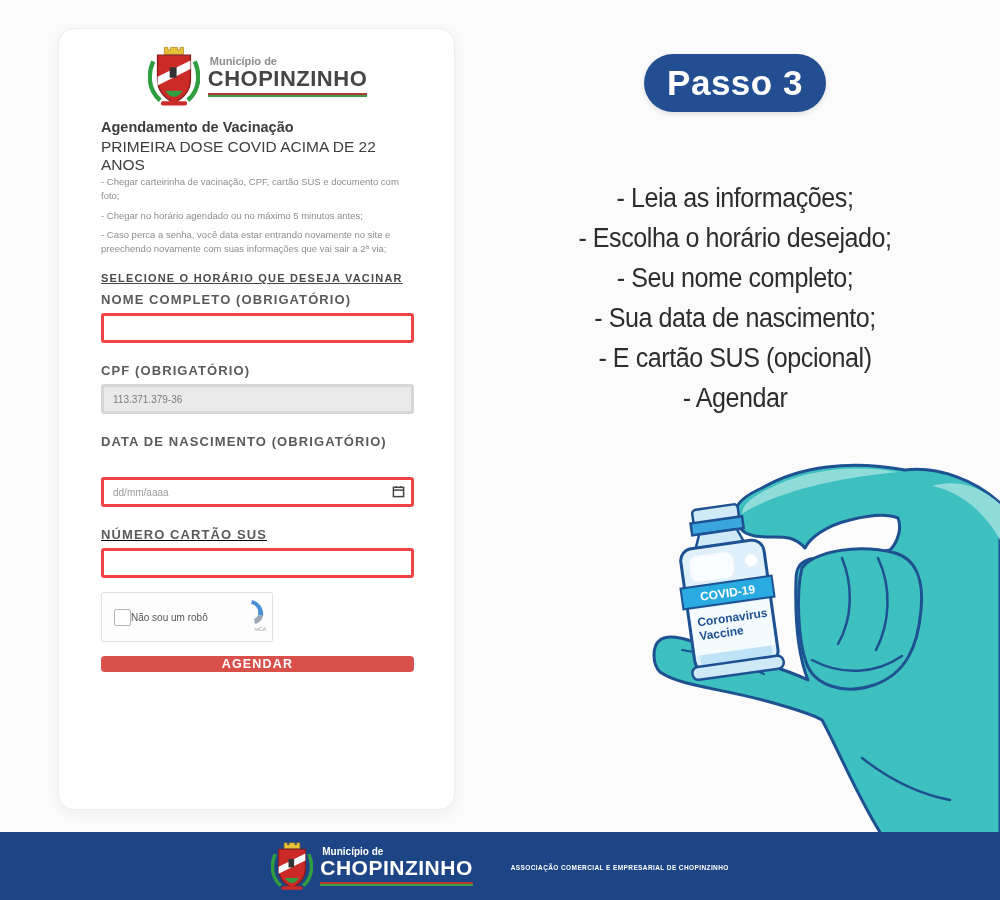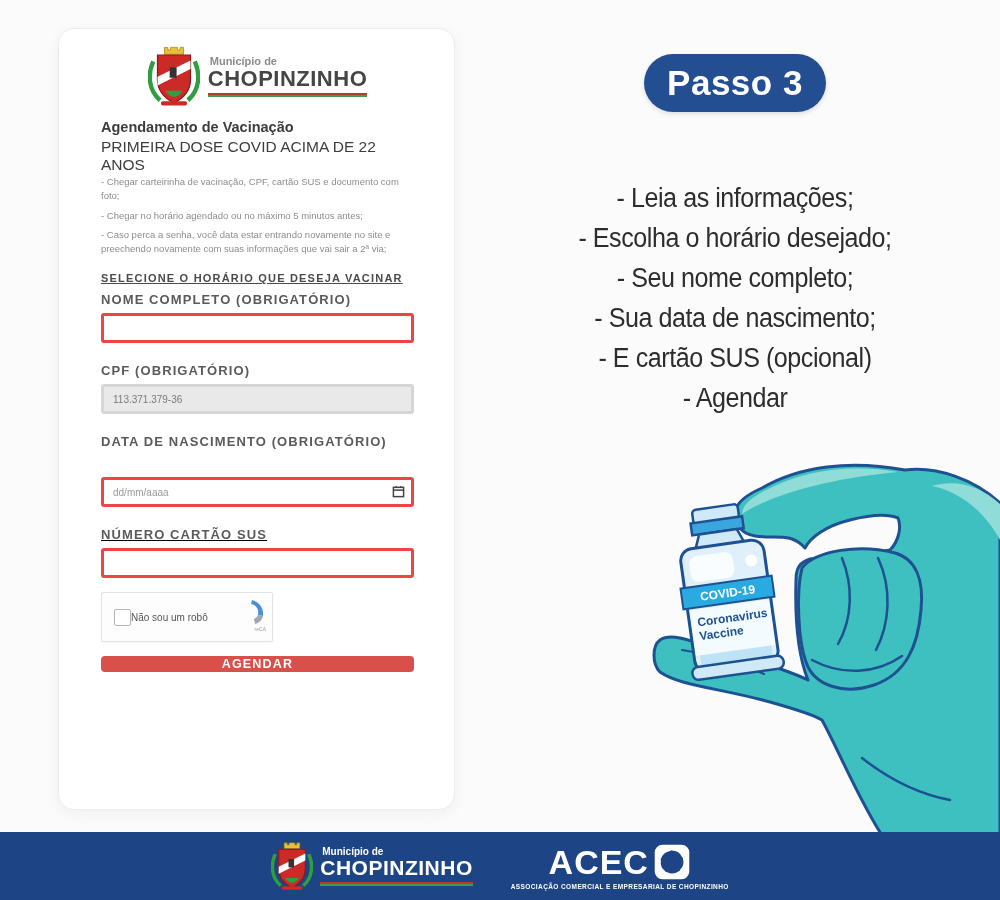--- a/index.html
+++ b/index.html
@@ -291,37 +291,15 @@
       <span class="f-muni-line">Município de</span>
       <span class="f-city">CHOPINZINHO</span>
       <div class="f-stripe">
         <div class="stripe-red"></div>
           <div class="stripe-green"></div>
       </div>
     </div>
   </div>
 
   <div class="f-acec">
-    <div class="f-acec-row">
-      <span class="f-acec-name">ACEC</span>
-      <svg width="38" height="38" viewBox="0 0 44 44">
-        <rect x="2" y="2" width="40" height="40" rx="9" fill="#ffffff"></rect>
-        <circle cx="22" cy="22" r="16" fill="#1d4484"></circle>
-        <g stroke="#ffffff" stroke-width="3.5" fill="none" stroke-linecap="round">
-          <path d="M22,7 A15,15 0 0 1 35,15"></path>
-          <g transform="rotate(72 22 22)">
-              <path d="M22,7 A15,15 0 0 1 35,15"></path>
-            </g>
-          <g transform="rotate(144 22 22)">
-              <path d="M22,7 A15,15 0 0 1 35,15"></path>
-            </g>
-          <g transform="rotate(216 22 22)">
-              <path d="M22,7 A15,15 0 0 1 35,15"></path>
-            </g>
-          <g transform="rotate(288 22 22)">
-              <path d="M22,7 A15,15 0 0 1 35,15"></path>
-            </g>
-        </g>
-      </svg>
-    </div>
     <span class="f-acec-tag">ASSOCIAÇÃO COMERCIAL E EMPRESARIAL DE CHOPINZINHO</span>
   </div>
 </div>
 
 </body></html>

